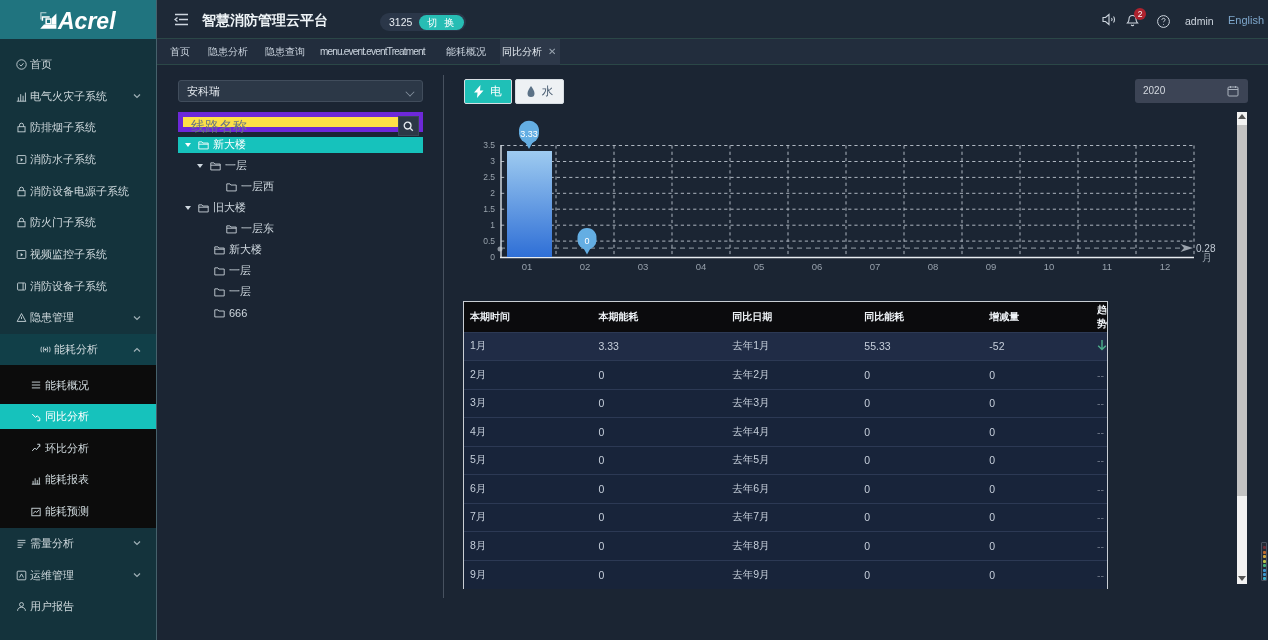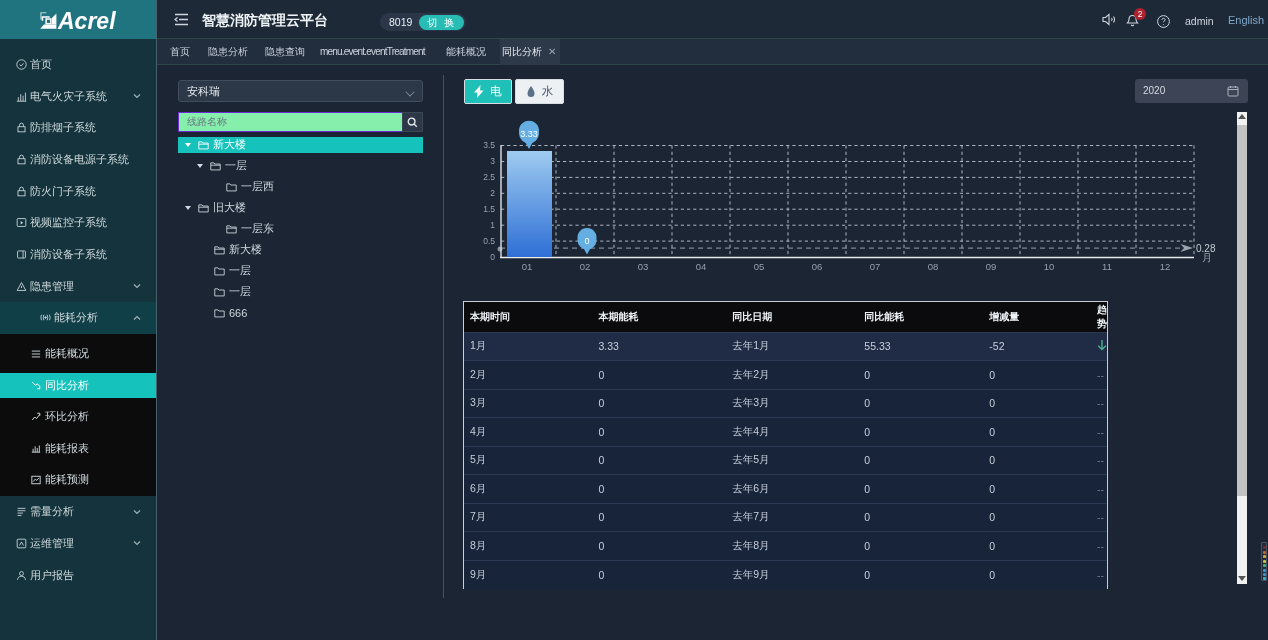--- a/index.html
+++ b/index.html
@@ -28,21 +28,21 @@
 
 #tabbar { position:absolute; left:157px; top:39px; width:1111px; height:26px; background:#222d3d; border-bottom:1px solid #2b4747; }
 .tab { position:absolute; top:0; height:26px; line-height:26px; color:#ccd5df; font-size:10px; white-space:nowrap; }
 .tab.on { background:#2d3849; color:#e9eff5; padding:0 4px 16px 2px; }
 .tab .x { margin-left:6px; color:#9aa5b1; font-size:10px; }
 
 #lpanel { position:absolute; left:157px; top:65px; width:287px; height:533px; }
 #lpanel .vline { position:absolute; right:0; top:10px; height:523px; width:1px; background:#47515f; }
 .dd { position:absolute; left:21px; top:15px; width:245px; height:22px; background:#2c3847; border:1px solid #414d5c; border-radius:3px; color:#e7ecf1; font-size:11px; line-height:20px; padding-left:8px; }
 .dd .arr { position:absolute; right:8px; top:7px; width:8px; height:8px; border-right:1.5px solid #8a96a3; border-bottom:1.5px solid #8a96a3; transform:rotate(45deg) scale(.8); }
-.sr { position:absolute; left:21px; top:47px; width:245px; height:20px; background:#86efac; border:1px solid #6d28d9; color:#6b7684; font-size:10px; line-height:18px; padding-left:8px; }
+.sr { position:absolute; left:21px; top:47px; width:245px; height:20px; background:#fde047; border:5px solid #6d28d9; color:#6b7684; font-size:14px; line-height:18px; padding-left:8px; }
 .srbtn { position:absolute; right:-1px; top:-1px; width:21px; height:20px; background:#2c3847; border:1px solid #3a4755; display:flex; align-items:center; justify-content:center; }
 
 #tree { position:absolute; left:21px; top:69px; width:245px; }
 .trow { height:21px; display:flex; align-items:center; color:#cfd8df; font-size:11px; position:relative; }
 .trow.sel { background:#16c2bc; color:#fff; height:16px; margin:2.5px 0; }
 .caret { width:0; height:0; border-left:4px solid #cfd8df; border-top:3.5px solid transparent; border-bottom:3.5px solid transparent; transform:rotate(90deg); margin-right:8px; }
 .trow.sel .caret { border-left-color:#fff; }
 .folder { width:11px; height:10px; margin-right:4px; }
 
 .tgl { position:absolute; top:79px; height:25px; display:flex; align-items:center; justify-content:center; font-size:11.5px; border-radius:2px; }
@@ -73,21 +73,21 @@
   <div id="tabbar">
     <div class="tab" style="left:13px">首页</div>
     <div class="tab" style="left:51px">隐患分析</div>
     <div class="tab" style="left:108px">隐患查询</div>
     <div class="tab" style="left:163px;letter-spacing:-0.8px">menu.event.eventTreatment</div>
     <div class="tab" style="left:289px">能耗概况</div>
     <div class="tab on" style="left:343px">同比分析<span class="x">✕</span></div>
   </div>
   <div class="htitle">智慧消防管理云平台</div>
   <div class="hpill">
-      <span class="num">8019</span>
+      <span class="num">3125</span>
       <span class="hbtn">切 换</span>
     </div>
   <svg style="position:absolute;left:174px;top:13px" width="15" height="13" viewBox="0 0 15 13" fill="none" stroke="#cdd5de" stroke-width="1.4">
       <path d="M1 1.5h13M5 6.5h9M1 11.5h13M3.5 4.5l-2.5 2 2.5 2"></path>
     </svg>
   <div class="hright">
     <svg class="hr-item" style="left:1102px;top:13px" width="14" height="13" viewBox="0 0 14 13" fill="none" stroke="#cdd5de" stroke-width="1.1">
         <path d="M1 4.5h2.5L7 1.5v10L3.5 8.5H1z" fill="none"></path>
         <path d="M9.5 5c.7.8.7 2.2 0 3M11.5 3.5c1.3 1.5 1.3 4.5 0 6"></path>
       </svg>
@@ -123,20 +123,24 @@
           </svg>首页</div>
       <div class="mi"><svg viewBox="0 0 14 14" fill="none" stroke="#cfdade" stroke-width="1.1">
             <path d="M1 13h12M3 13V8M6 13V4M9 13V6M12 13V2"></path>
           </svg>电气火灾子系统<svg class="chev" viewBox="0 0 8 8" fill="none" stroke="#9fb0b6" stroke-width="1.2">
             <path d="M1 2.5l3 3 3-3"></path>
           </svg></div>
       <div class="mi"><svg viewBox="0 0 14 14" fill="none" stroke="#cfdade" stroke-width="1.1">
             <rect x="2.5" y="6" width="9" height="6.5"></rect>
             <path d="M4.5 6V4a2.5 2.5 0 0 1 5 0v2"></path>
           </svg>防排烟子系统</div>
+      <div class="mi"><svg viewBox="0 0 14 14" fill="none" stroke="#cfdade" stroke-width="1.1">
+            <rect x="1.5" y="2" width="11" height="10" rx="1"></rect>
+            <path d="M6 5l3 2.2L6 9.4z" fill="#cfdade" stroke="none"></path>
+          </svg>消防水子系统</div>
       <div class="mi"><svg viewBox="0 0 14 14" fill="none" stroke="#cfdade" stroke-width="1.1">
             <rect x="2.5" y="6" width="9" height="6.5"></rect>
             <path d="M4.5 6V4a2.5 2.5 0 0 1 5 0v2"></path>
           </svg>消防设备电源子系统</div>
       <div class="mi"><svg viewBox="0 0 14 14" fill="none" stroke="#cfdade" stroke-width="1.1">
             <rect x="2.5" y="6" width="9" height="6.5"></rect>
             <path d="M4.5 6V4a2.5 2.5 0 0 1 5 0v2"></path>
           </svg>防火门子系统</div>
       <div class="mi"><svg viewBox="0 0 14 14" fill="none" stroke="#cfdade" stroke-width="1.1">
             <rect x="1.5" y="2" width="11" height="10" rx="1"></rect>

